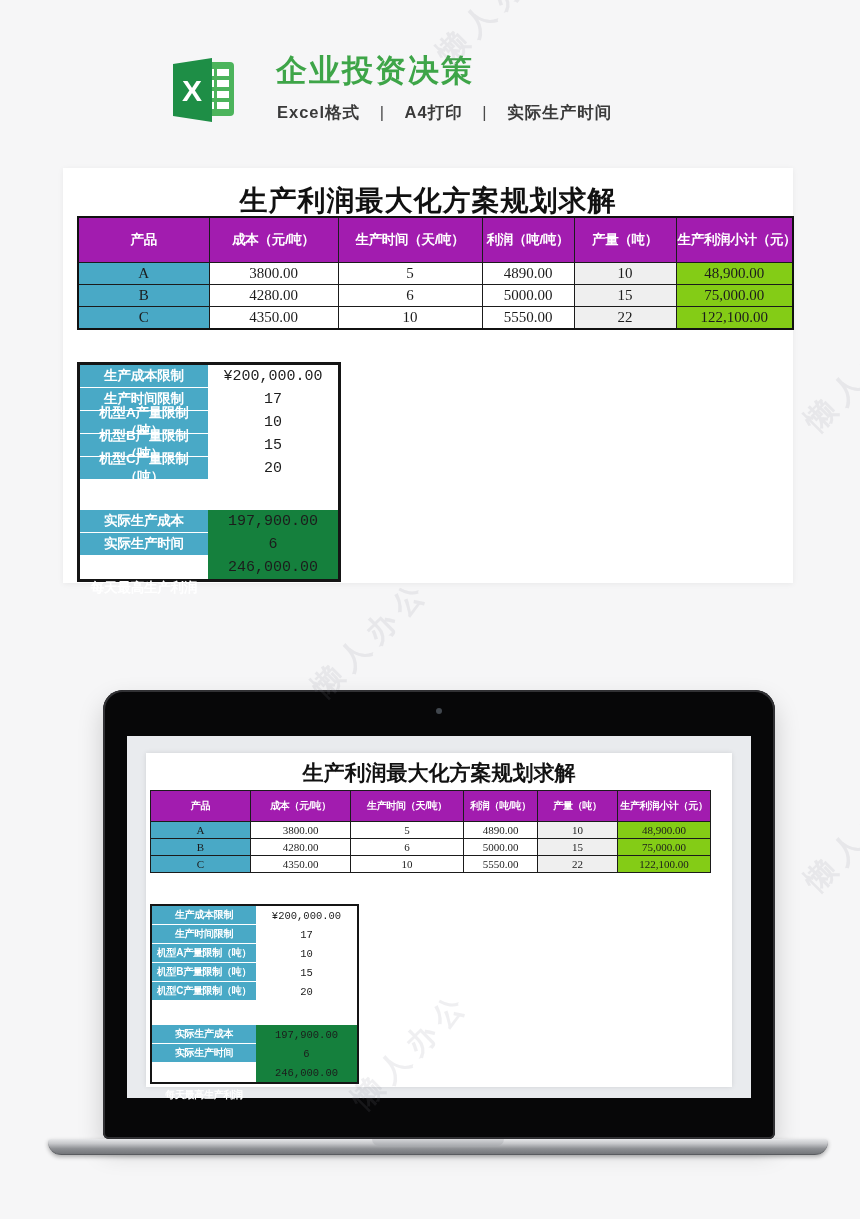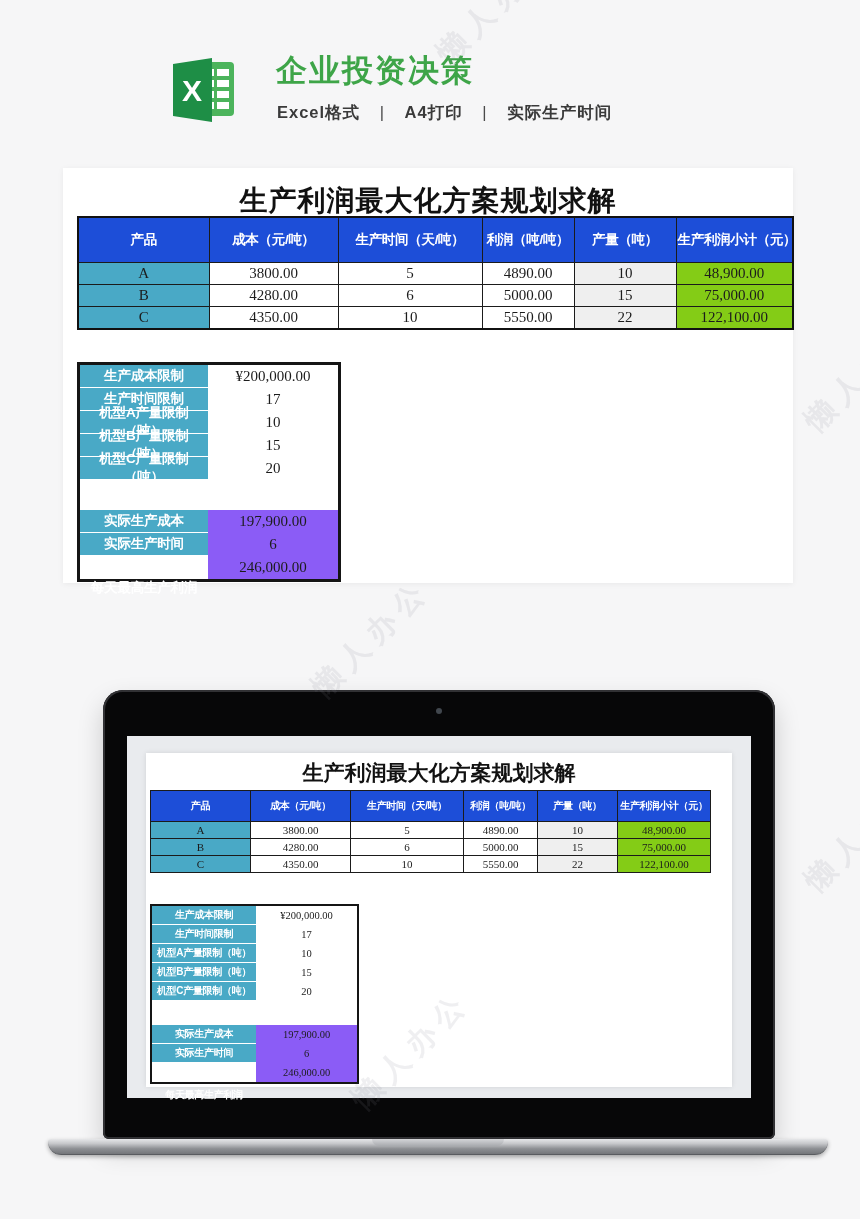--- a/index.html
+++ b/index.html
@@ -39,21 +39,21 @@
     font-family:"Liberation Serif","DejaVu Serif",serif;
     font-size:28px;font-weight:bold;color:#111;letter-spacing:1px;
   }
 
   
   table.sheet-t{border-collapse:collapse;table-layout:fixed;position:absolute;}
   table.sheet-t th,table.sheet-t td{
     text-align:center;vertical-align:middle;padding:0 1px;
     white-space:nowrap;overflow:hidden;
   }
-  table.sheet-t th{background:#1d4ed8;color:#fff;font-weight:bold;}
+  table.sheet-t th{background:#a21caf;color:#fff;font-weight:bold;}
   table.sheet-t td{font-family:"Liberation Serif","DejaVu Serif",serif;color:#1c1c1c;}
   td.prod{background:#49a9c6;color:#fff;}
   td.qty{background:#efefef;}
   td.sub{background:#84cc16;}
 
   .t-main{left:14px;top:48px;width:715px;border:2.5px solid #111;}
   .t-main th,.t-main td{border:1.6px solid #1b1b1b;}
   .t-main th{height:44px;font-size:13.5px;letter-spacing:-0.3px;}
   .t-main td{height:21px;font-size:15px;}
 
@@ -61,23 +61,23 @@
   .cbox{position:absolute;background:#fff;display:flex;flex-direction:column;}
   .crow{display:flex;flex:none;}
   .clab{
     background:#49a9c6;color:#fff;font-weight:bold;text-align:center;
     display:flex;align-items:center;justify-content:center;
     border-bottom:1.5px solid #fff;box-sizing:border-box;flex:none;
   }
   .crow:last-child .clab{border-bottom:none;margin-top:32px;}
   .cval{
     flex:1;display:flex;align-items:center;justify-content:center;
-    font-family:Liberation Serif, serif;color:#1c1c1c;
-  }
-  .cval.peach{background:#8b5cf6;}
+    font-family:Liberation Mono, monospace;color:#1c1c1c;
+  }
+  .cval.peach{background:#15803d;}
   .cgap{flex:1;background:#fff;}
 
   .cbox-main{left:14px;top:194px;width:258px;height:214px;border:3px solid #151515;}
   .cbox-main .crow{height:23px;}
   .cbox-main .clab{width:128px;font-size:13.5px;letter-spacing:-0.2px;}
   .cbox-main .cval{font-size:15px;}
 
   
   .bezel{
     position:absolute;left:103px;top:690px;width:672px;height:449px;

